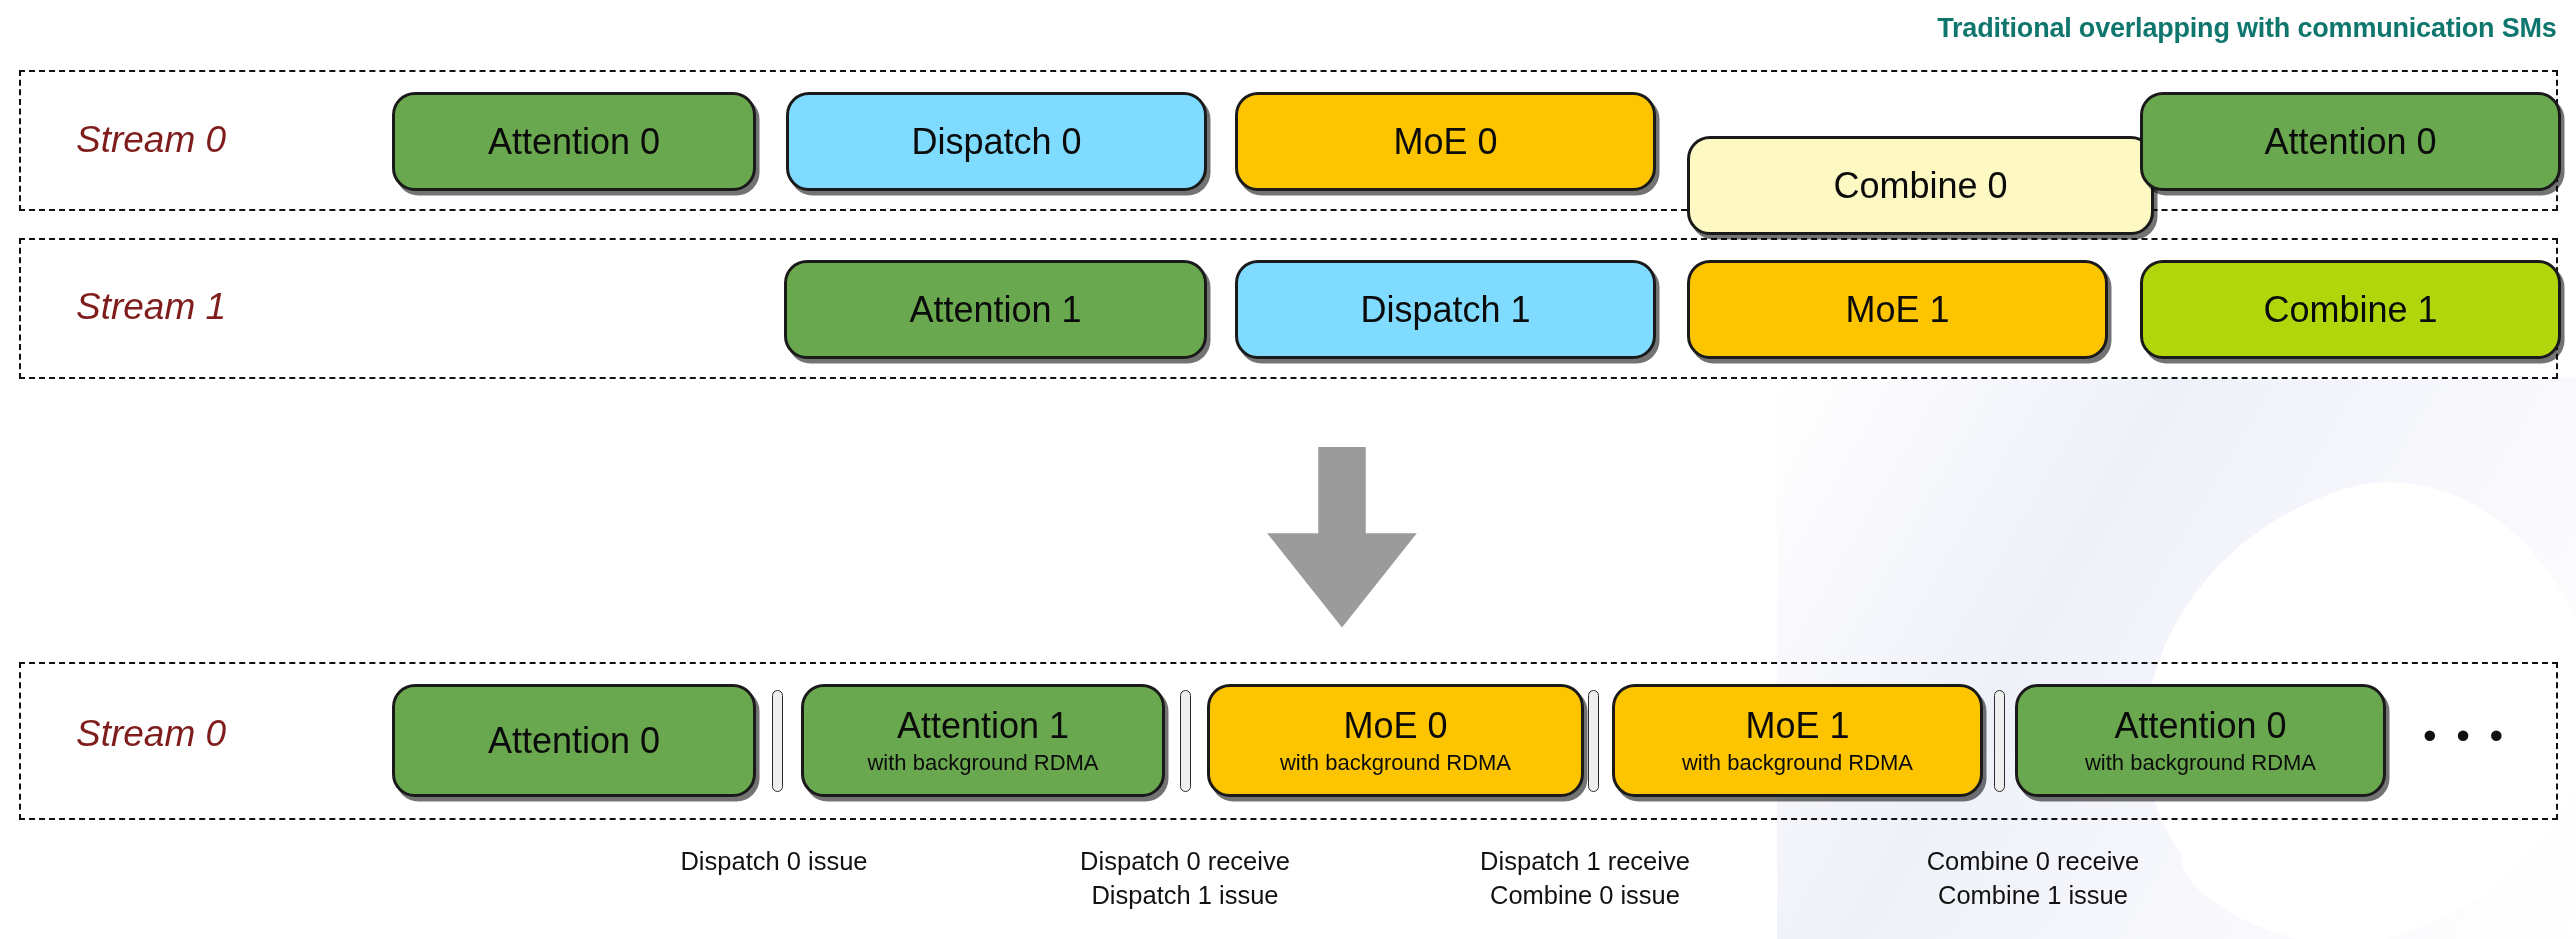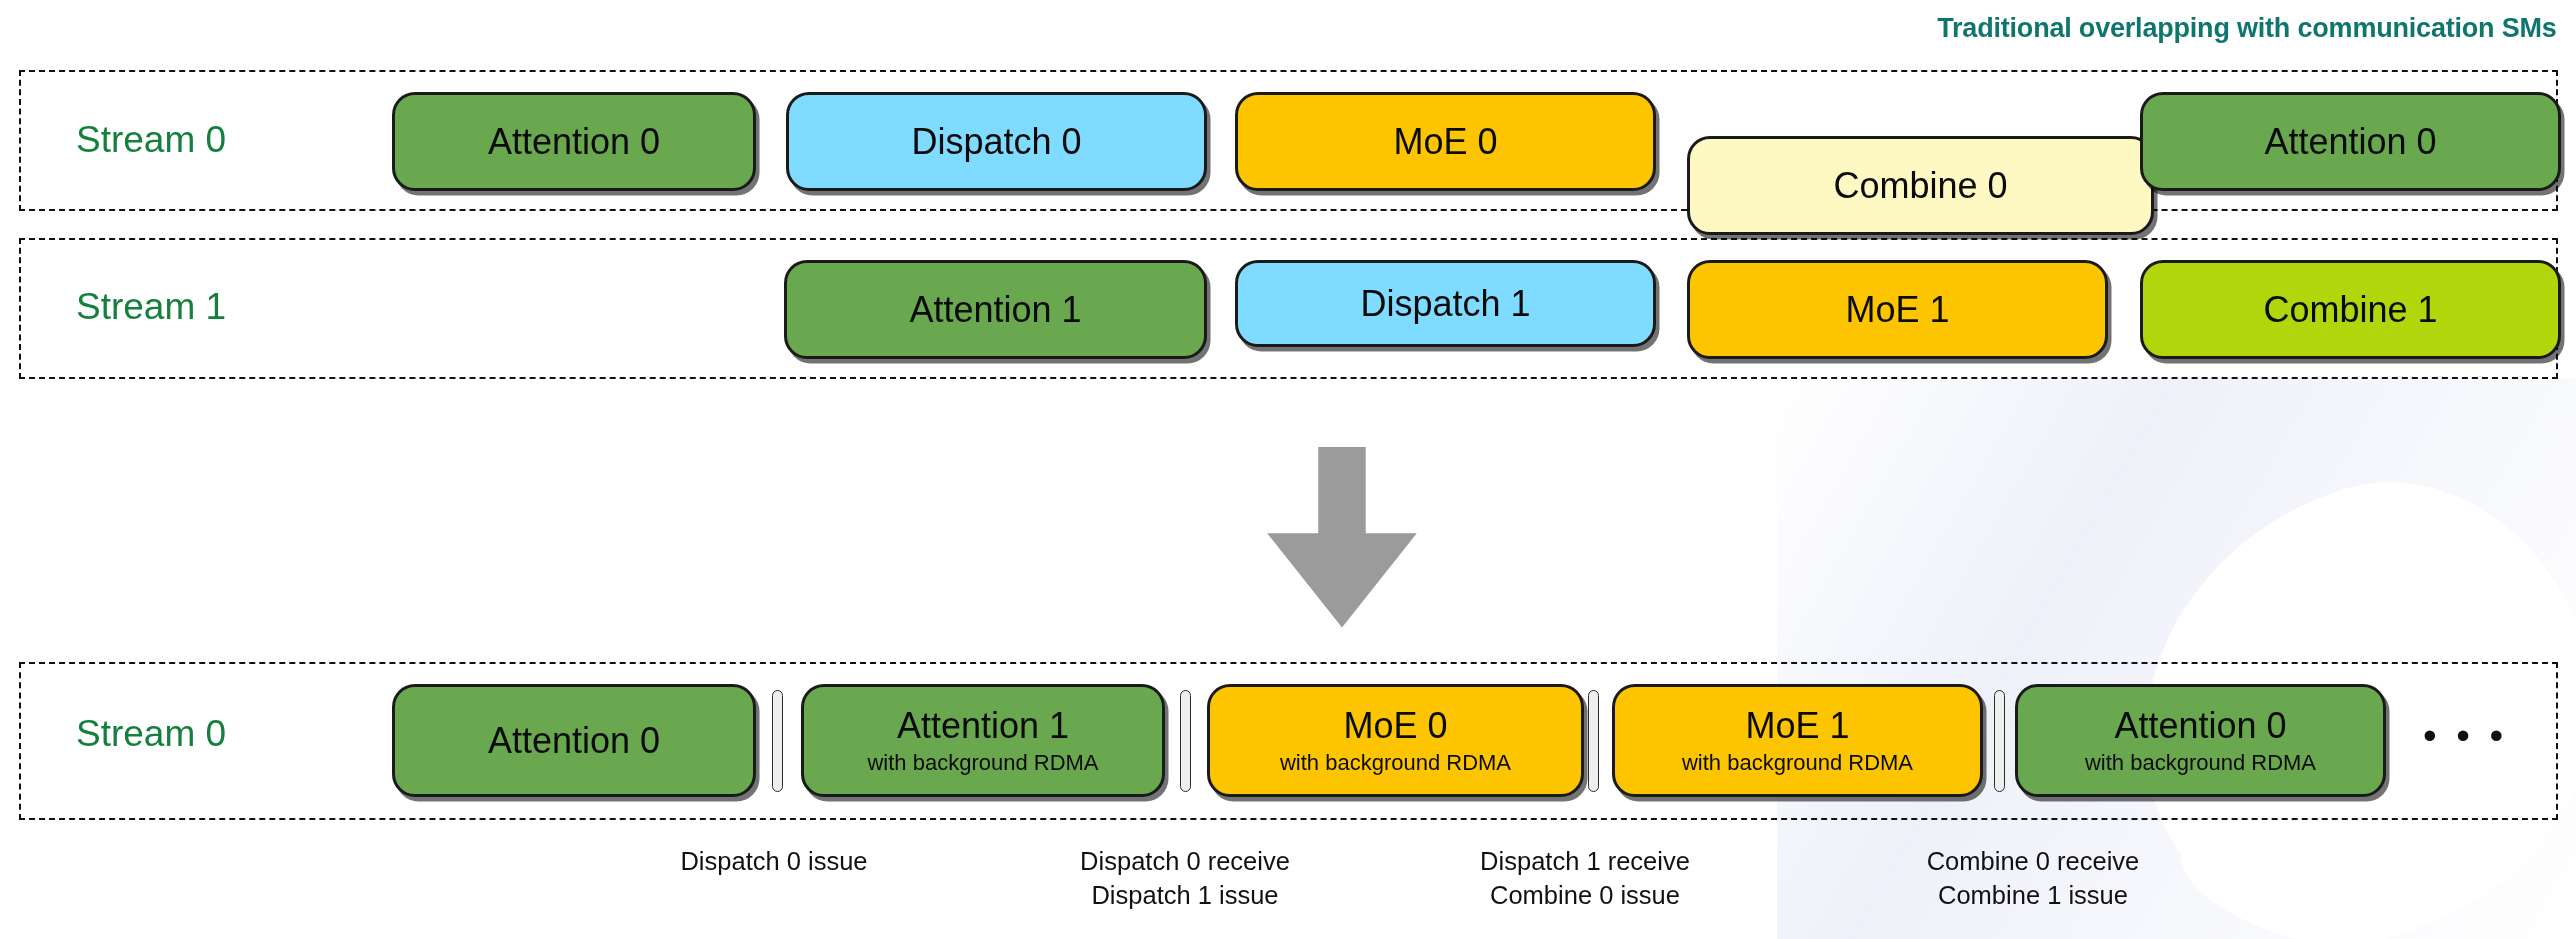--- a/index.html
+++ b/index.html
@@ -77,22 +77,23 @@
   }
   #stream0-box { left: 18.5px; top: 70px;  width: 2539px; height: 141px; }
   #stream1-box { left: 18.5px; top: 238px; width: 2539px; height: 141px; }
   #stream2-box { left: 18.5px; top: 662px; width: 2539px; height: 158px; }
 
   .stream-label {
     position: absolute;
     z-index: 6;
     font-family: "Liberation Sans", sans-serif;
     font-size: 37px;
-    color: #15803d;
+    color: #7f1d1d;
     white-space: nowrap;
+    font-style: italic;
   }
 
   
   .block {
     position: absolute;
     z-index: 6;
     border: 3.5px solid #1a1a1a;
     border-radius: 23px;
     display: flex;
     flex-direction: column;
@@ -197,21 +198,21 @@
       <div class="block" style="left: 1687px; top: 92px; width: 467px; height: 99px; background: #fef9c3; margin-top: 44px;">
         <div class="b-title">Combine 0</div>
       </div>
       <div class="block" style="left: 2140px; top: 92px; width: 421px; height: 99px; background: rgb(106, 168, 79);">
         <div class="b-title">Attention 0</div>
       </div>
       <div class="stream-label" style="left: 76px; top: 286px;">Stream 1</div>
       <div class="block" style="left: 784px; top: 260px; width: 423px; height: 99px; background: rgb(106, 168, 79);">
         <div class="b-title">Attention 1</div>
       </div>
-      <div class="block" style="left: 1235px; top: 260px; width: 421px; height: 87px; background: rgb(127, 219, 255);">
+      <div class="block" style="left: 1235px; top: 260px; width: 421px; height: 99px; background: rgb(127, 219, 255);">
         <div class="b-title">Dispatch 1</div>
       </div>
       <div class="block" style="left: 1687px; top: 260px; width: 421px; height: 99px; background: rgb(253, 197, 0);">
         <div class="b-title">MoE 1</div>
       </div>
       <div class="block" style="left: 2140px; top: 260px; width: 421px; height: 99px; background: rgb(178, 214, 12);">
         <div class="b-title">Combine 1</div>
       </div>
       <div class="stream-label" style="left: 76px; top: 713px;">Stream 0</div>
       <div class="sep" style="left: 772px; top: 690px; height: 102px;"></div>

